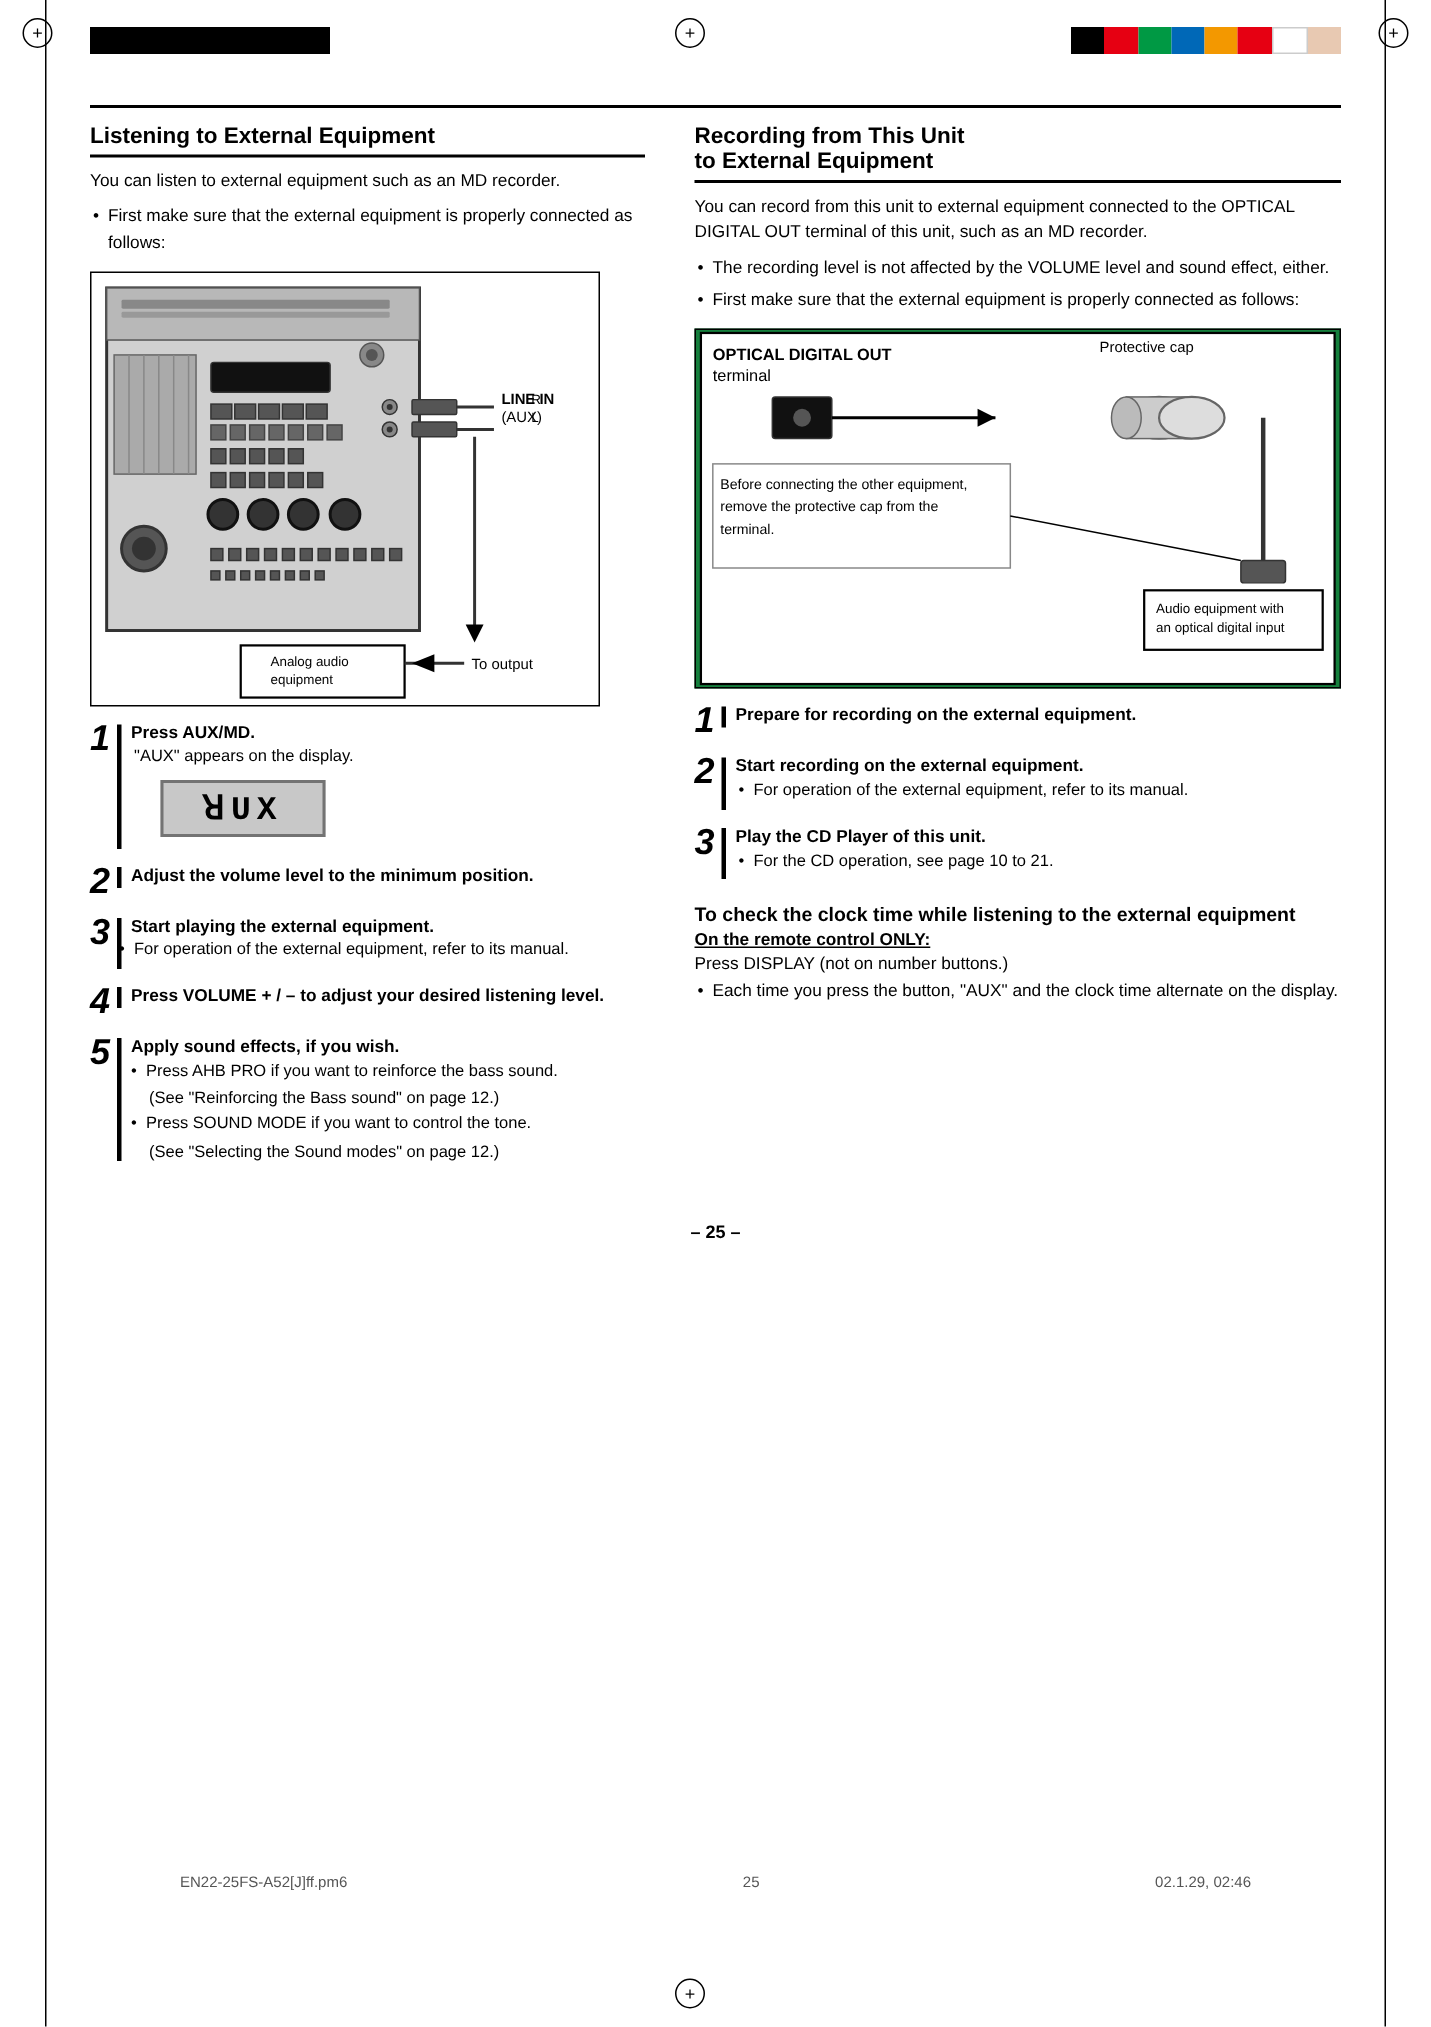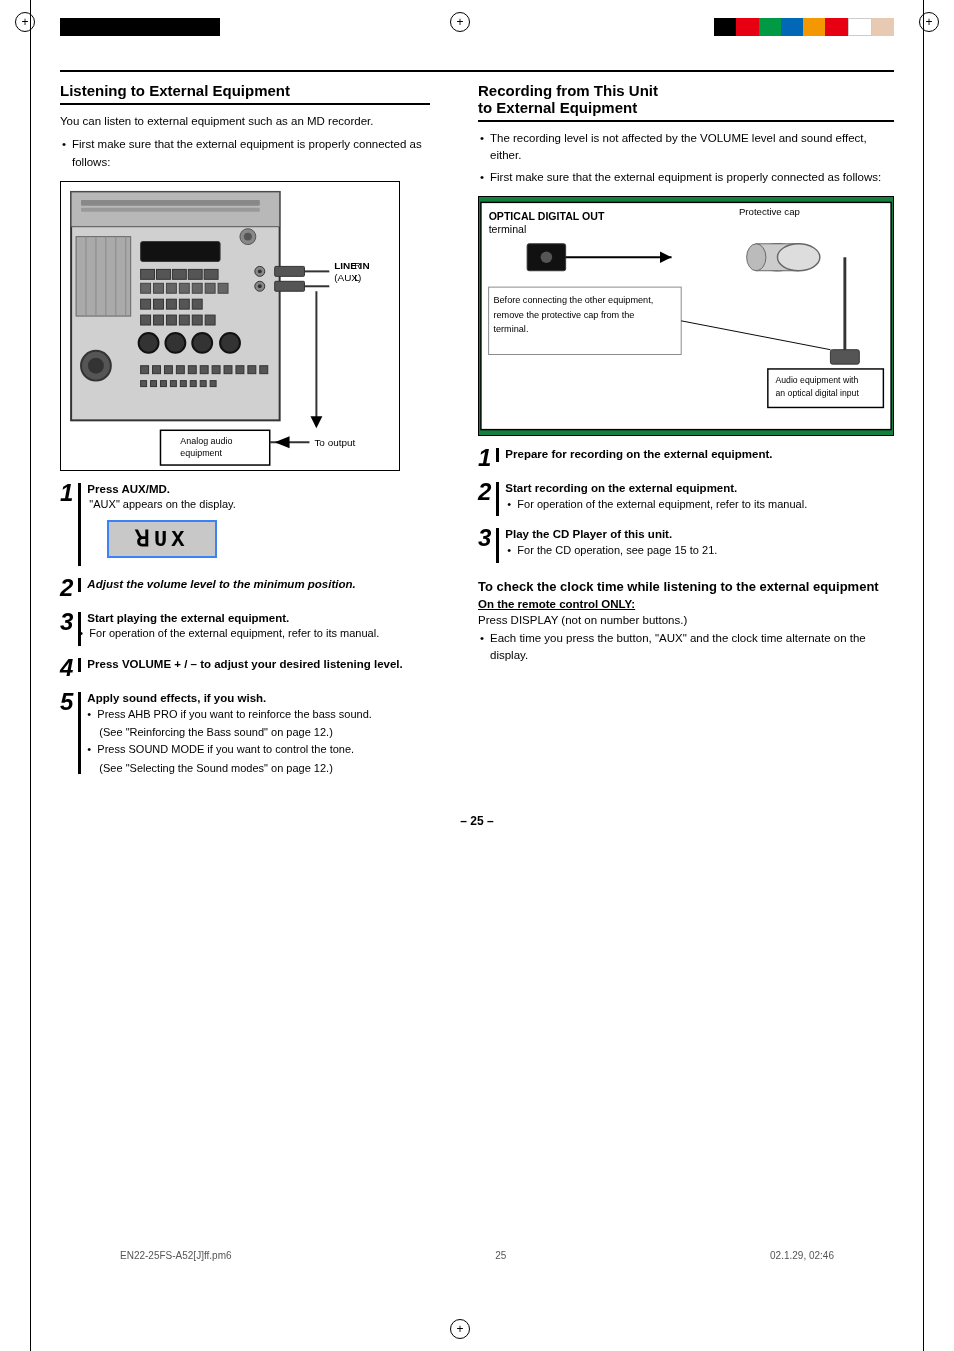--- a/index.html
+++ b/index.html
@@ -57,21 +57,21 @@
     .top-rule {
       width: 100%;
       border: none;
       border-top: 2px solid #000;
       margin-bottom: 0;
     }
 
     
     .two-col {
       display: flex;
-      gap: 48px;
+      gap: 33px;
       margin-top: 10px;
     }
 
     .left-col {
       flex: 0 0 370px;
       width: 370px;
     }
 
     .right-col {
       flex: 1;
@@ -394,35 +394,35 @@
         <div class="inline-step">
           <span class="step-number-large">1</span>
           <div class="step-content">
             <div class="step-bar-container">
               <div class="vertical-bar"></div>
               <div style="padding-left:6px;">
                 <div class="step-main"><span>Press AUX/MD.</span></div>
                 <div class="step-detail"><span>"AUX" appears on the display.</span></div>
 
                 <div style="display:flex; justify-content:center; margin:8px 0;">
-                  <div style="border:2px solid #3b82f6; width:110px; height:38px; background:#c8c8c8; display:flex; align-items:center; justify-content:center;">
+                  <div style="border:2px solid #737373; width:110px; height:38px; background:#c8c8c8; display:flex; align-items:center; justify-content:center;">
                     <span style="font-size:22px; font-family:'Courier New',monospace; letter-spacing:4px; font-weight:bold;">ꓤUX</span>
                   </div>
                 </div>
               </div>
             </div>
           </div>
         </div>
 
         <div class="inline-step">
           <span class="step-number-large">2</span>
           <div class="step-content">
             <div class="step-bar-container">
               <div class="vertical-bar"></div>
-              <div style="padding-left:6px;font-style:italic;">
+              <div style="padding-left:6px;">
                 <div class="step-main"><span>Adjust the volume level to the minimum position.</span></div>
               </div>
             </div>
           </div>
         </div>
 
         <div class="inline-step">
           <span class="step-number-large">3</span>
           <div class="step-content">
             <div class="step-bar-container">
@@ -465,20 +465,21 @@
 
       </div>
 
       <div class="right-col">
 
         <div class="section-title">
           <span>Recording from This Unit</span><br>
           <span>to External Equipment</span>
         </div>
 
+        <p class="body-text">You can record from this unit to external equipment connected to the OPTICAL DIGITAL OUT terminal of this unit, such as an MD recorder.</p>
 
         <div class="bullet-item">The recording level is not affected by the VOLUME level and sound effect, either.</div>
         <div class="bullet-item" style="margin-bottom:8px;">First make sure that the external equipment is properly connected as follows:</div>
 
         <div class="optical-diagram">
           <svg width="100%" height="100%" viewBox="0 0 430 240" xmlns="http://www.w3.org/2000/svg">
 
             <rect x="2" y="2" width="426" height="236" fill="white" stroke="#000" stroke-width="1.5"></rect>
 
             <text x="10" y="20" font-size="11" font-weight="bold" fill="#000">OPTICAL DIGITAL OUT</text>
@@ -540,21 +541,21 @@
           </div>
         </div>
 
         <div class="inline-step">
           <span class="step-number-large">3</span>
           <div class="step-content">
             <div class="step-bar-container">
               <div class="vertical-bar"></div>
               <div style="padding-left:6px;">
                 <div class="step-main"><span>Play the CD Player of this unit.</span></div>
-                <div class="bullet-item" style="font-size:11px;"><span>For the CD operation, see page 15 to 21.</span></div>
+                <div class="bullet-item" style="font-size:11px;"><span>For the CD operation, see page 10 to 21.</span></div>
               </div>
             </div>
           </div>
         </div>
 
         <div style="margin-top:16px;">
           <div class="subsection-title">To check the clock time while listening to the external equipment</div>
           <div class="underline-text">On the remote control ONLY:</div>
           <p style="font-size:11.5px; margin-top:4px; margin-bottom:4px;">Press DISPLAY (not on number buttons.)</p>
           <div class="bullet-item" style="font-size:11.5px;">Each time you press the button, "AUX" and the clock time alternate on the display.</div>

